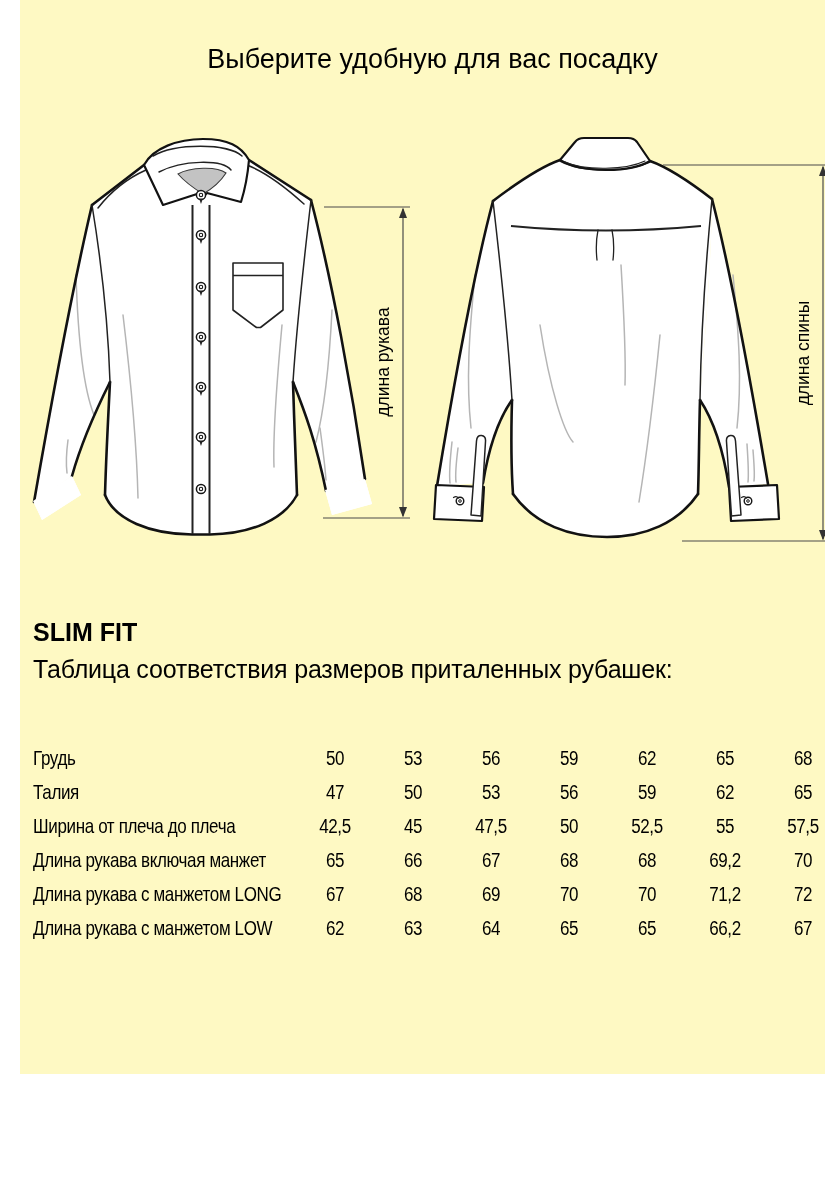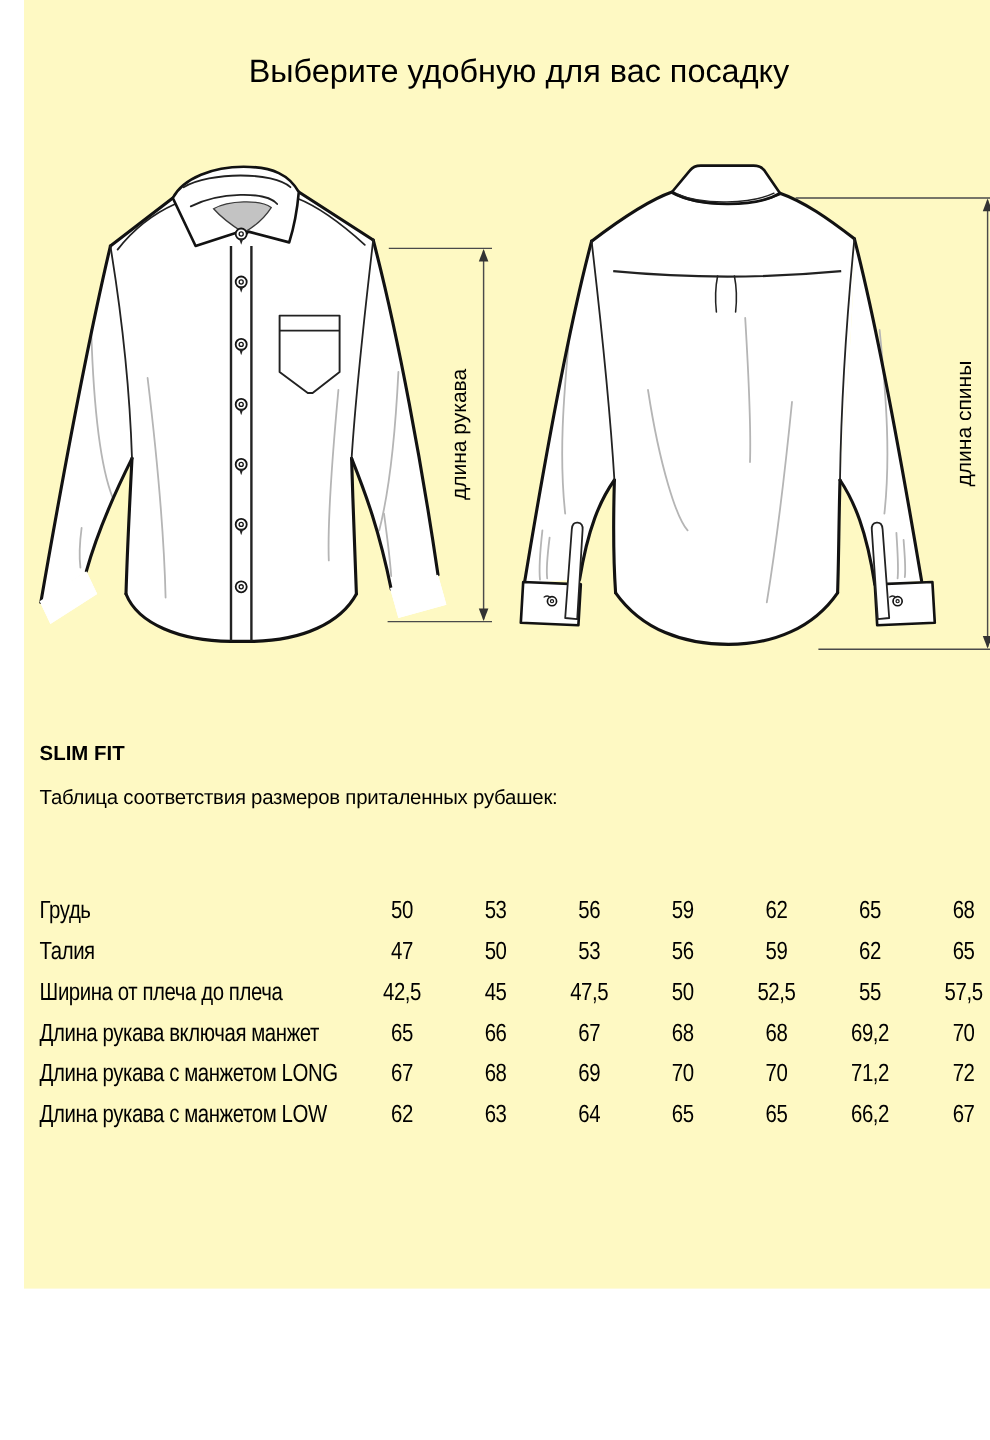--- a/index.html
+++ b/index.html
@@ -6,24 +6,24 @@
   .page{
     position:relative;width:825px;height:1074px;background:#fef9c3;overflow:hidden;
     font-family:"Liberation Sans","DejaVu Sans",sans-serif;color:#000;margin-left:20px;
   }
   .title{
     position:absolute;top:45px;left:0;width:825px;text-align:center;
     font-size:27px;font-weight:400;line-height:1.1;letter-spacing:0;
   }
   .diagram{position:absolute;top:110px;left:0;width:825px;height:470px;}
   .fit-heading{
-    position:absolute;top:619px;left:13px;font-size:17px;font-weight:700;line-height:1.05;
+    position:absolute;top:619px;left:13px;font-size:25px;font-weight:700;line-height:1.05;
   }
   .table-caption{
-    position:absolute;top:655px;left:13px;font-size:17px;font-weight:400;letter-spacing:-0.2px;
+    position:absolute;top:655px;left:13px;font-size:25px;font-weight:400;letter-spacing:-0.2px;
   }
   .size-table{position:absolute;top:741px;left:13px;width:809px;}
   .trow{
     display:grid;grid-template-columns:263px repeat(7,78px);
     height:34px;align-items:center;
   }
   .trow>div{
     font-size:17px;letter-spacing:-0.35px;line-height:1;
     transform:scaleY(1.22);transform-origin:50% 50%;
   }

